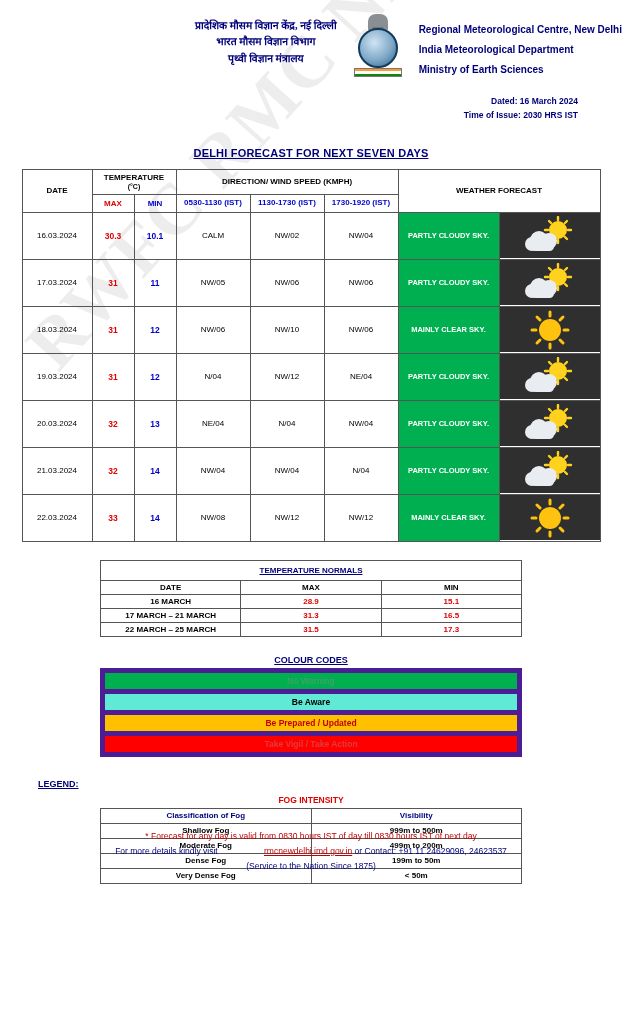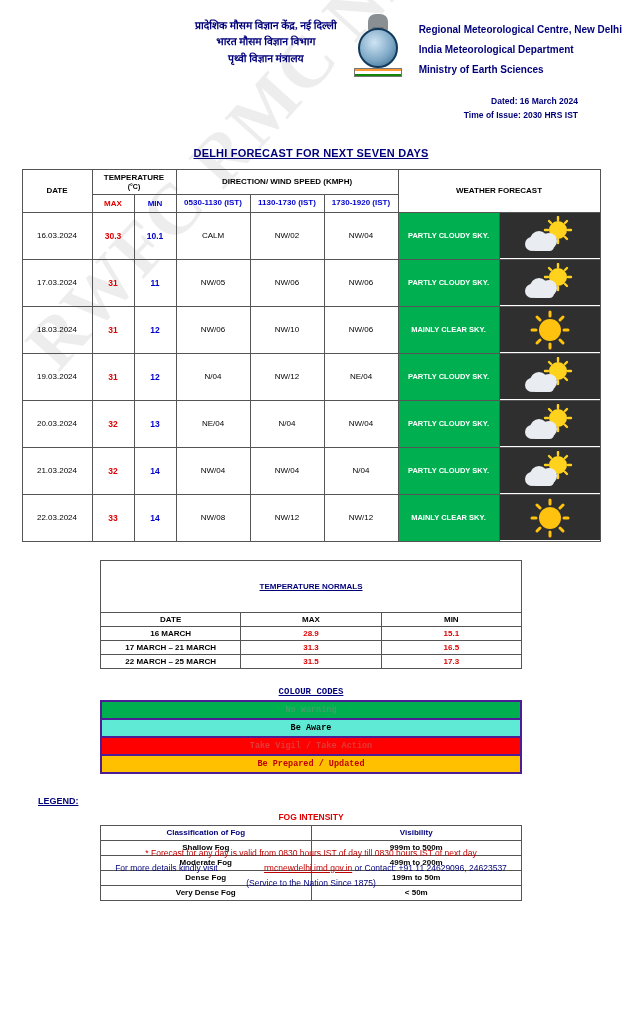--- a/index.html
+++ b/index.html
@@ -177,40 +177,40 @@
   
   .normals-wrap { width: 422px; margin: 18px auto 0 auto; }
   .normals { width: 100%; table-layout: fixed; }
   .normals td, .normals th { border: 1px solid #555; text-align:center; padding: 2px 2px; font-size: 8px; }
   .normals .cap {
     border: 1px solid #555;
     color: #00007a;
     font-weight: bold;
     text-decoration: underline;
     font-size: 8px;
-    padding: 21px;
+    padding: 5px;
     margin-left: 14px;
   }
   .normals .hdr { font-weight: bold; font-size: 8px; }
   .normals .val { color:#e00000; font-weight: bold; }
   .normals .rowlab { font-weight: bold; }
 
   
-  .cc-wrap { width: 422px; margin: 18px auto 0 auto; font-family: Liberation Mono, monospace; }
+  .cc-wrap { width: 422px; margin: 18px auto 0 auto; }
   .cc-title {
     text-align:center;
     color:#00007a;
     font-weight:bold;
     text-decoration: underline;
     font-size: 9px;
     padding-bottom: 3px;
   }
   .cc { width: 100%; }
   .cc td {
-    border: 2px solid #4c1d95;
+    border: 5px solid #4c1d95;
     text-align:center;
     font-weight: bold;
     font-size: 8.5px;
     padding: 3px;
   }
   .cc-green  { background:#00b050; color:#3fa06a; }
   .cc-yellow { background:#5eead4; color:#000; }
   .cc-orange { background:#ffc000; color:#c00000; }
   .cc-red    { background:#ff0000; color:#e23a3a; }
 
@@ -565,24 +565,24 @@
     <div class="cc-title">COLOUR CODES</div>
     <table class="cc">
       <tbody>
           <tr>
         <td class="cc-green">No Warning</td>
       </tr>
       <tr>
         <td class="cc-yellow">Be Aware</td>
       </tr>
       <tr>
+        <td class="cc-orange">Be Prepared / Updated</td>
+      </tr>
+      <tr>
         <td class="cc-red">Take Vigil / Take Action</td>
-      </tr>
-      <tr>
-        <td class="cc-orange">Be Prepared / Updated</td>
       </tr>
     </tbody>
       </table>
   </div>
 
   <div class="legend-label">LEGEND:</div>
   <div class="fog-wrap">
     <div class="fog-title">FOG INTENSITY</div>
     <table class="fog">
       <tbody>

